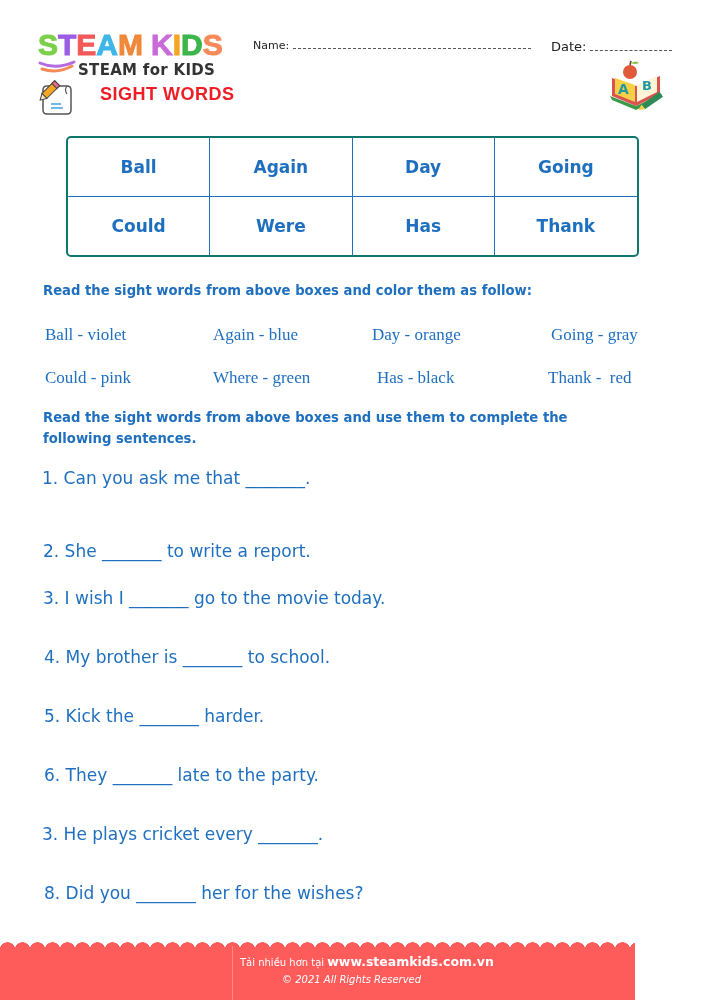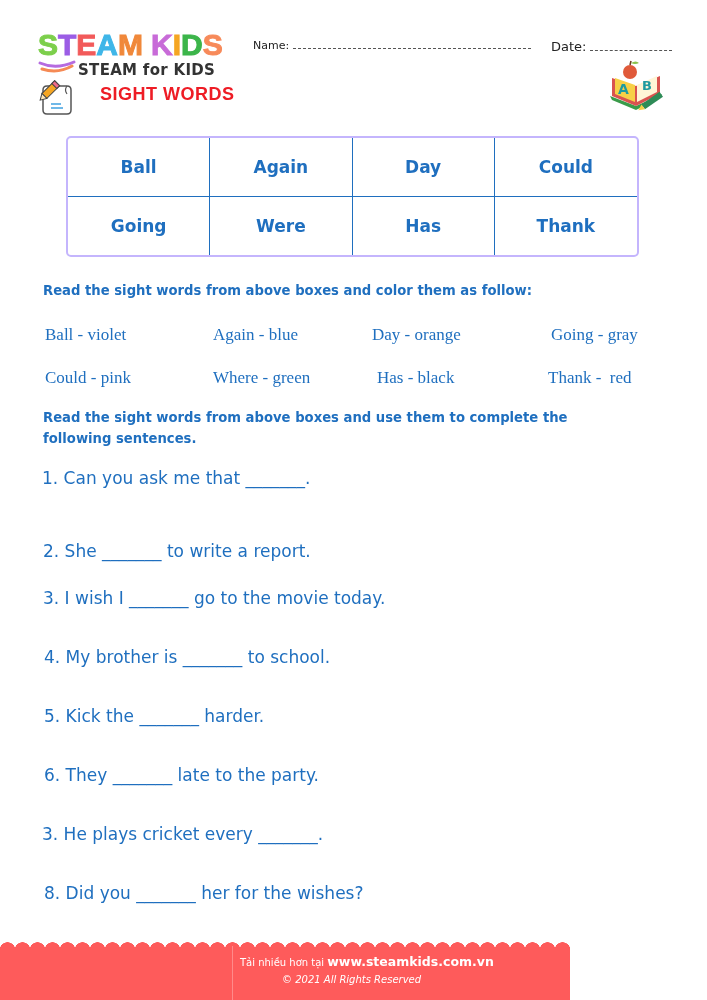--- a/index.html
+++ b/index.html
@@ -15,34 +15,34 @@
   .name-field { position: absolute; left: 253px; top: 39px; font-family: "DejaVu Sans", sans-serif; font-size: 11px; color: #222; white-space: nowrap; }
   .dots { display: inline-block; border-bottom: 1px dashed #555; height: 10px; vertical-align: baseline; }
   .name-dots { width: 238px; margin-left: 4px; }
   .date-field { position: absolute; left: 551px; top: 39px; font-family: "DejaVu Sans", sans-serif; font-size: 13px; color: #222; white-space: nowrap; }
   .date-dots { width: 82px; margin-left: 4px; }
 
   .title-icon { position: absolute; left: 37px; top: 80px; width: 36px; height: 36px; }
   .title { position: absolute; left: 80px; top: 84px; font-family: "Liberation Sans", sans-serif; font-weight: bold; font-size: 18px; color: #ee1c25; letter-spacing: 0.5px; margin-left: 20px; }
   .ab-icon { position: absolute; left: 606px; top: 58px; width: 60px; height: 56px; }
 
-  .word-table { position: absolute; left: 66px; top: 136px; width: 573px; height: 121px; border: 2px solid #c4b5fd; border-radius: 5px; display: grid; grid-template-columns: repeat(4, 1fr); grid-template-rows: 1fr 1fr; overflow: hidden; }
+  .word-table { position: absolute; left: 66px; top: 136px; width: 573px; height: 121px; border: 2px solid #0f766e; border-radius: 5px; display: grid; grid-template-columns: repeat(4, 1fr); grid-template-rows: 1fr 1fr; overflow: hidden; }
   .word-cell { display: flex; align-items: center; justify-content: center; font-family: "DejaVu Sans", sans-serif; font-weight: bold; font-size: 17px; color: #1f6fbf; border-right: 1.5px solid #1f6fbf; border-bottom: 1.5px solid #1f6fbf; }
   .word-cell:nth-child(4n) { border-right: none; }
   .word-cell:nth-child(n+5) { border-bottom: none; }
 
   .instr { position: absolute; left: 43px; font-family: "DejaVu Sans", sans-serif; font-weight: bold; font-size: 13.2px; color: #1f6fbf; line-height: 21px; width: 600px; }
   .instr1 { top: 280px; }
   .instr2 { top: 407px; width: 560px; }
 
   .color-item { position: absolute; font-family: Liberation Serif, serif; font-size: 17px; color: #1f6fbf; white-space: pre; }
 
   .sentence { position: absolute; left: 43px; font-family: "DejaVu Sans", sans-serif; font-size: 17px; color: #1f6fbf; white-space: pre; }
 
-  .footer { position: absolute; left: 0; top: 942px; width: 570px; height: 58px; }
+  .footer { position: absolute; left: 0; top: 942px; width: 635px; height: 58px; }
   .footer-bg { position: absolute; left: 0; top: 6px; width: 100%; height: 52px; background: #fe5b5b; }
   .scallops { position: absolute; left: 0; top: 0; width: 100%; height: 12px; background-image: radial-gradient(circle at 7.5px 8px, #fe5b5b 7.5px, transparent 8px); background-size: 15px 12px; background-repeat: repeat-x; }
   .footer-divider { position: absolute; left: 232px; top: 4px; width: 1px; height: 54px; background: #ff8a8a; }
   .footer-line1 { position: absolute; left: 240px; top: 12px; font-family: "DejaVu Sans", sans-serif; font-size: 10px; color: #ffffff; white-space: nowrap; }
   .footer-line1 b { font-size: 12.5px; font-weight: bold; }
   .footer-line2 { position: absolute; left: 282px; top: 32px; font-family: "DejaVu Sans", sans-serif; font-size: 10px; font-style: italic; color: #ffffff; white-space: nowrap; }
 </style>
 </head>
 <body>
 
@@ -89,22 +89,22 @@
   <g transform="rotate(-35 46 44)">
     <rect x="36" y="40" width="22" height="6" fill="#2e8b57"></rect>
     <path d="M36 40 L30 43 L36 46 Z" fill="#f7d046"></path>
   </g>
 </svg>
 
 <div class="word-table" id="word-table">
     <div class="word-cell">Ball</div>
     <div class="word-cell">Again</div>
     <div class="word-cell">Day</div>
+    <div class="word-cell">Going</div>
     <div class="word-cell">Could</div>
-    <div class="word-cell">Going</div>
     <div class="word-cell">Were</div>
     <div class="word-cell">Has</div>
     <div class="word-cell">Thank</div>
   </div>
 
 <div class="instr instr1">Read the sight words from above boxes and color them as follow:</div>
 <div id="color-items">
     <div class="color-item" style="left: 45px; top: 325px;">Ball - violet</div>
     <div class="color-item" style="left: 213px; top: 325px;">Again - blue</div>
     <div class="color-item" style="left: 372px; top: 325px;">Day - orange</div>

